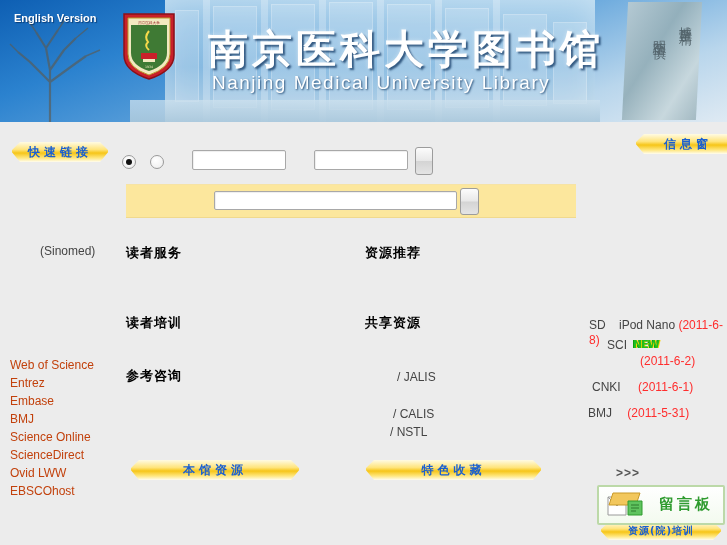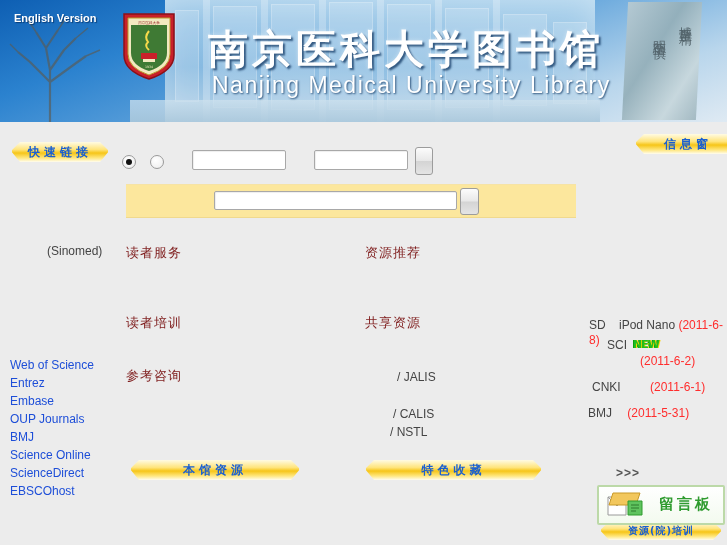--- a/index.html
+++ b/index.html
@@ -127,21 +127,21 @@
     color: #ffffff;
     letter-spacing: 4px;
     font-family: "DejaVu Serif", serif;
     text-shadow: 2px 2px 2px rgba(10,50,95,.75), 0 0 4px rgba(255,255,255,.4);
     z-index: 6;
     white-space: nowrap;
   }
   .title-en {
     position: absolute;
     left: 212px; top: 72px;
-    font-size: 23px;
+    font-size: 19px;
     color: #ffffff;
     letter-spacing: 1.5px;
     font-family: "Liberation Sans", sans-serif;
     text-shadow: 1px 1px 2px rgba(10,50,95,.8);
     z-index: 6;
     white-space: nowrap;
   }
 
   
   .content {
@@ -233,23 +233,23 @@
     left: 126px; top: 62px;
     width: 450px; height: 32px;
     background: #fce79d;
     border-top: 1px solid #f6e3a5;
     border-bottom: 1px solid #f0d98e;
   }
 
   
   .link {
     position: absolute;
-    color: #7f1d1d;
+    color: #000000;
     font-size: 13px;
-    font-weight: normal;
+    font-weight: bold;
     font-family: "DejaVu Sans", sans-serif;
     letter-spacing: 1px;
     cursor: pointer;
     white-space: nowrap;
   }
   #lk-reader-service  { left: 126px; top: 122px; }
   #lk-reader-training { left: 126px; top: 192px; }
   #lk-reference       { left: 126px; top: 245px; }
   #lk-resource-rec    { left: 365px; top: 122px; }
   #lk-shared-res      { left: 365px; top: 192px; }
@@ -257,30 +257,30 @@
   .plain {
     position: absolute;
     color: #444;
     font-size: 12px;
     font-family: "Liberation Sans", sans-serif;
     white-space: nowrap;
   }
   #tx-jalis { left: 397px; top: 248px; }
   #tx-calis { left: 393px; top: 285px; }
   #tx-nstl  { left: 390px; top: 303px; }
-  #tx-sinomed { left: 40px; top: 122px; margin-left: 7px; }
+  #tx-sinomed { left: 40px; top: 122px; }
 
   
   .dblist {
     position: absolute;
     left: 10px; top: 234px;
     width: 105px;
   }
   .dbitem {
-    color: #1d4ed8;
+    color: #c2410c;
     font-size: 12px;
     line-height: 18px;
     font-family: "Liberation Sans", sans-serif;
     white-space: nowrap;
     cursor: pointer;
   }
 
   
   .news-sci {
     position: absolute;
@@ -426,42 +426,42 @@
 
   <div class="plain" id="tx-sinomed">(Sinomed)</div>
   <div class="plain" id="tx-jalis">/ JALIS</div>
   <div class="plain" id="tx-calis">/ CALIS</div>
   <div class="plain" id="tx-nstl">/ NSTL</div>
 
   <div class="dblist clip">
     <div class="dbitem">Web of Science</div>
     <div class="dbitem">Entrez</div>
     <div class="dbitem">Embase</div>
-    <div class="dbitem">OUP Journals</div>
     <div class="dbitem">BMJ</div>
     <div class="dbitem">Science Online</div>
     <div class="dbitem">ScienceDirect</div>
+    <div class="dbitem">Ovid LWW</div>
     <div class="dbitem">EBSCOhost</div>
   </div>
 
   <div class="news-sci">
     <span>SCI</span><span class="newbadge">NEW</span>
   </div>
 
   <div class="news" id="news-1">
     <span class="lbl">SD</span>
     <span class="lbl" style="margin-left:10px">iPod Nano</span>
     <span class="date">(2011-6-8)</span>
   </div>
   <div class="news" id="news-2">
     <span class="date">(2011-6-2)</span>
   </div>
   <div class="news" id="news-3">
     <span class="lbl">CNKI</span>
-    <span class="date" style="margin-left:26px">(2011-6-1)</span>
+    <span class="date" style="margin-left:14px">(2011-6-1)</span>
   </div>
   <div class="news" id="news-4">
     <span class="lbl">BMJ</span>
     <span class="date" style="margin-left:12px">(2011-5-31)</span>
   </div>
 
   <div id="more-arrows">&gt;&gt;&gt;</div>
 
   <div class="msgboard">
     <svg class="icon" width="40" height="28" viewBox="0 0 40 28">

